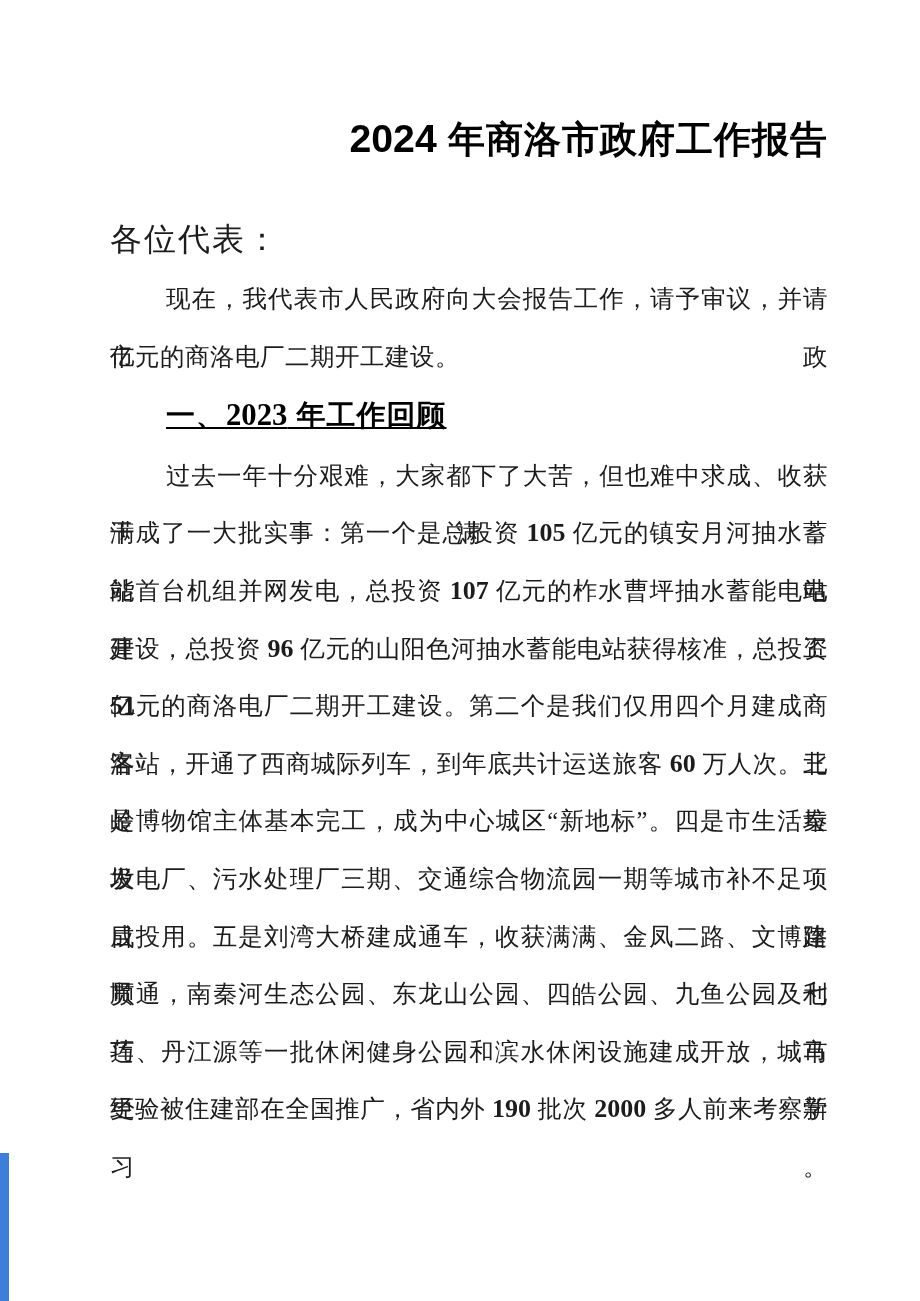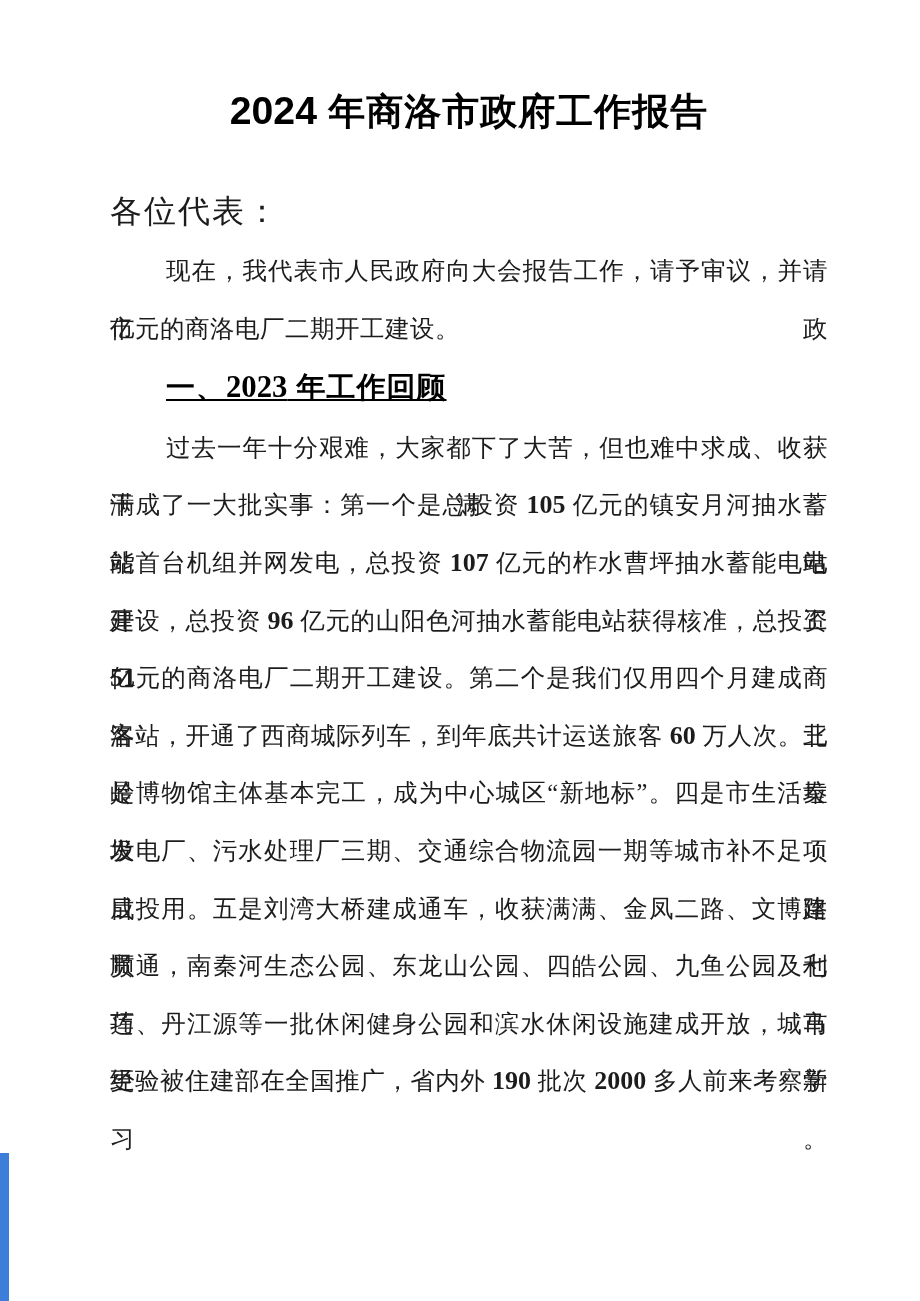--- a/index.html
+++ b/index.html
@@ -13,24 +13,24 @@
     color: #1c1c1c;
   }
   .content {
     position: absolute;
     left: 110px;
     top: 0;
     width: 718px;
   }
   .doc-title {
     margin: 0;
-    padding-top: 84px;
+    padding-top: 112px;
     height: 52px;
     line-height: 52px;
-    text-align: center;
+    text-align: right;
     font-family: "Liberation Sans", "DejaVu Sans", sans-serif;
     font-weight: bold;
     font-size: 37px;
     color: #000000;
     letter-spacing: 1px;
     white-space: nowrap;
   }
   .doc-title .num { font-family: inherit; font-weight: inherit; }
   .salutation {
     margin: 58px 0 0 0;

